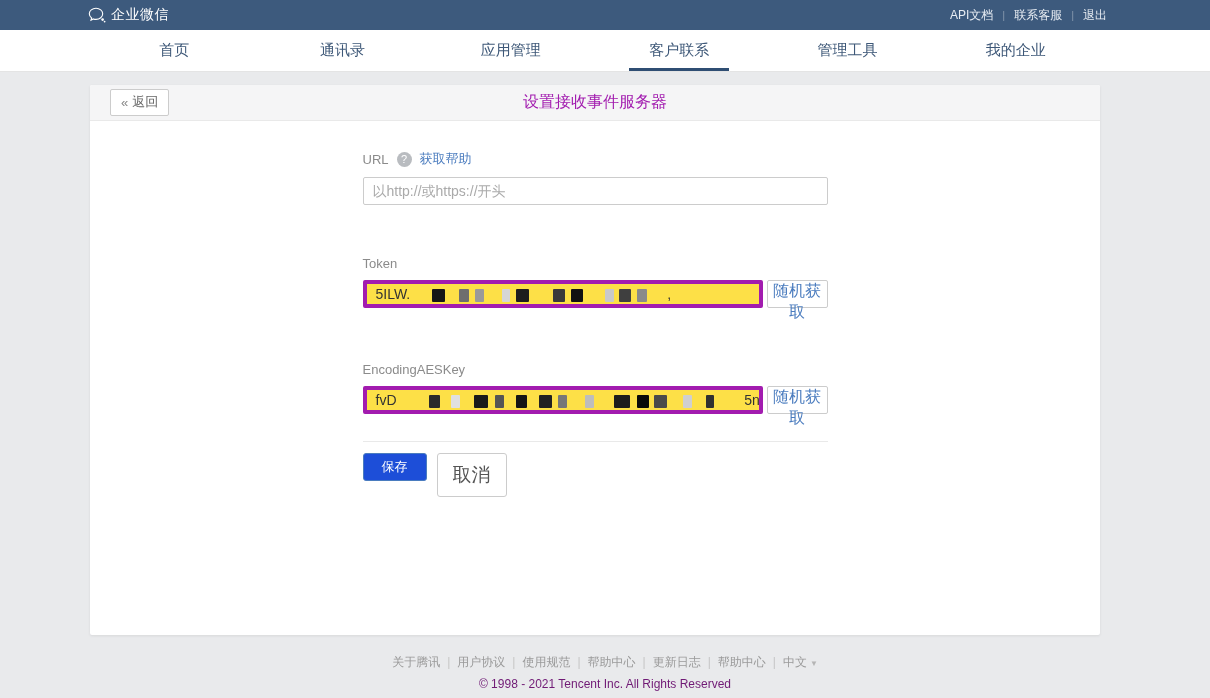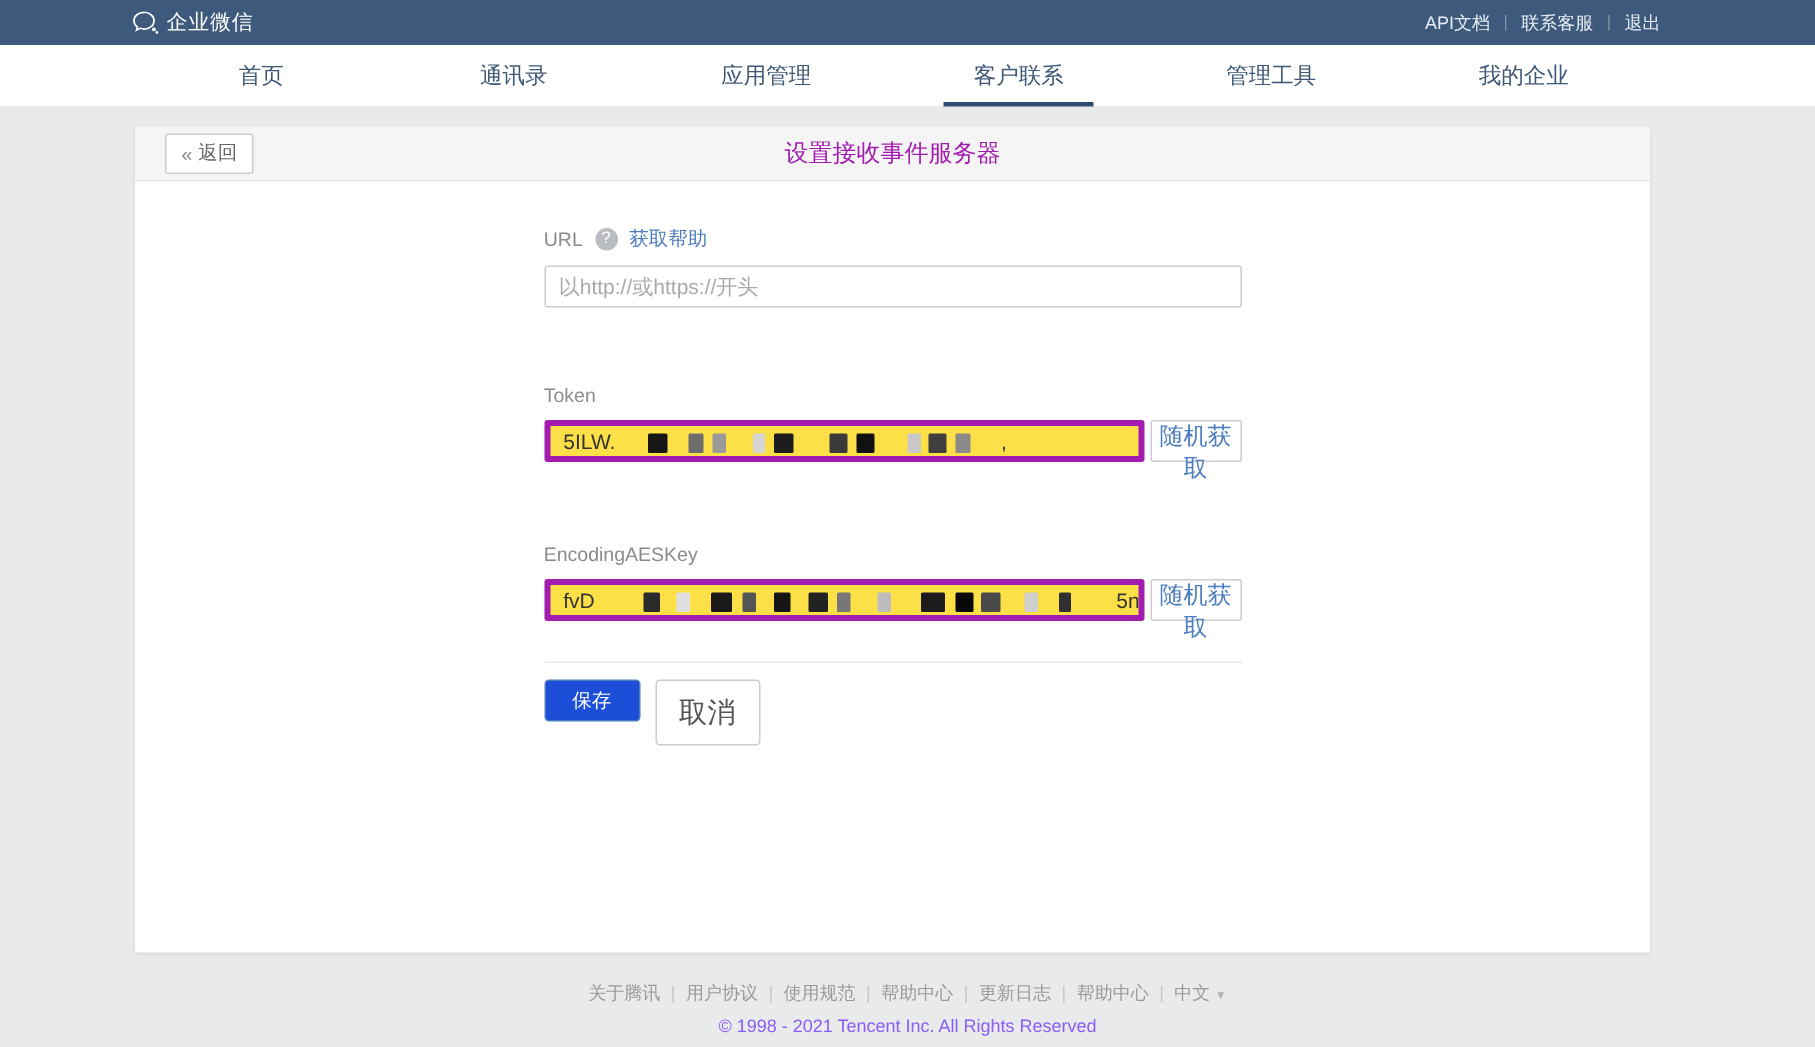--- a/index.html
+++ b/index.html
@@ -65,21 +65,21 @@
     font-size:13px; padding:0 18px; height:28px; cursor:pointer; }
   .btn-cancel { background:#fff; color:#555; border:1px solid #ccc; border-radius:3px;
     font-size:19px; padding:0 15px; height:44px; cursor:pointer; }
 
   
   .footer { text-align:center; margin-top:19px; font-size:12px; color:#9a9a9a; }
   .footer a { color:#9a9a9a; text-decoration:none; cursor:pointer; }
   .fsep { color:#c6c6c6; margin:0 7px; }
   .lang { cursor:pointer; }
   .caret { font-size:8px; color:#b5b5b5; margin-left:3px; }
-  .copyright { text-align:center; margin-top:6px; font-size:12px; color:#8b5cf6; }
+  .copyright { text-align:center; margin-top:6px; font-size:12px; color:#701a75; }
 </style>
 </head>
 <body>
 
 <div class="topbar">
   <div class="logo">
     <span>
       <svg width="18" height="16" viewBox="0 0 18 16">
         <path d="M8 1.2c-3.7 0-6.7 2.5-6.7 5.6 0 1.7.9 3.2 2.3 4.2l-.6 2.1 2.4-1.2c.8.3 1.7.5 2.6.5 3.7 0 6.7-2.5 6.7-5.6S11.7 1.2 8 1.2z" fill="none" stroke="#ffffff" stroke-width="1.1"></path>
         <circle cx="14.6" cy="12.6" r="1.3" fill="#ffffff"></circle>

